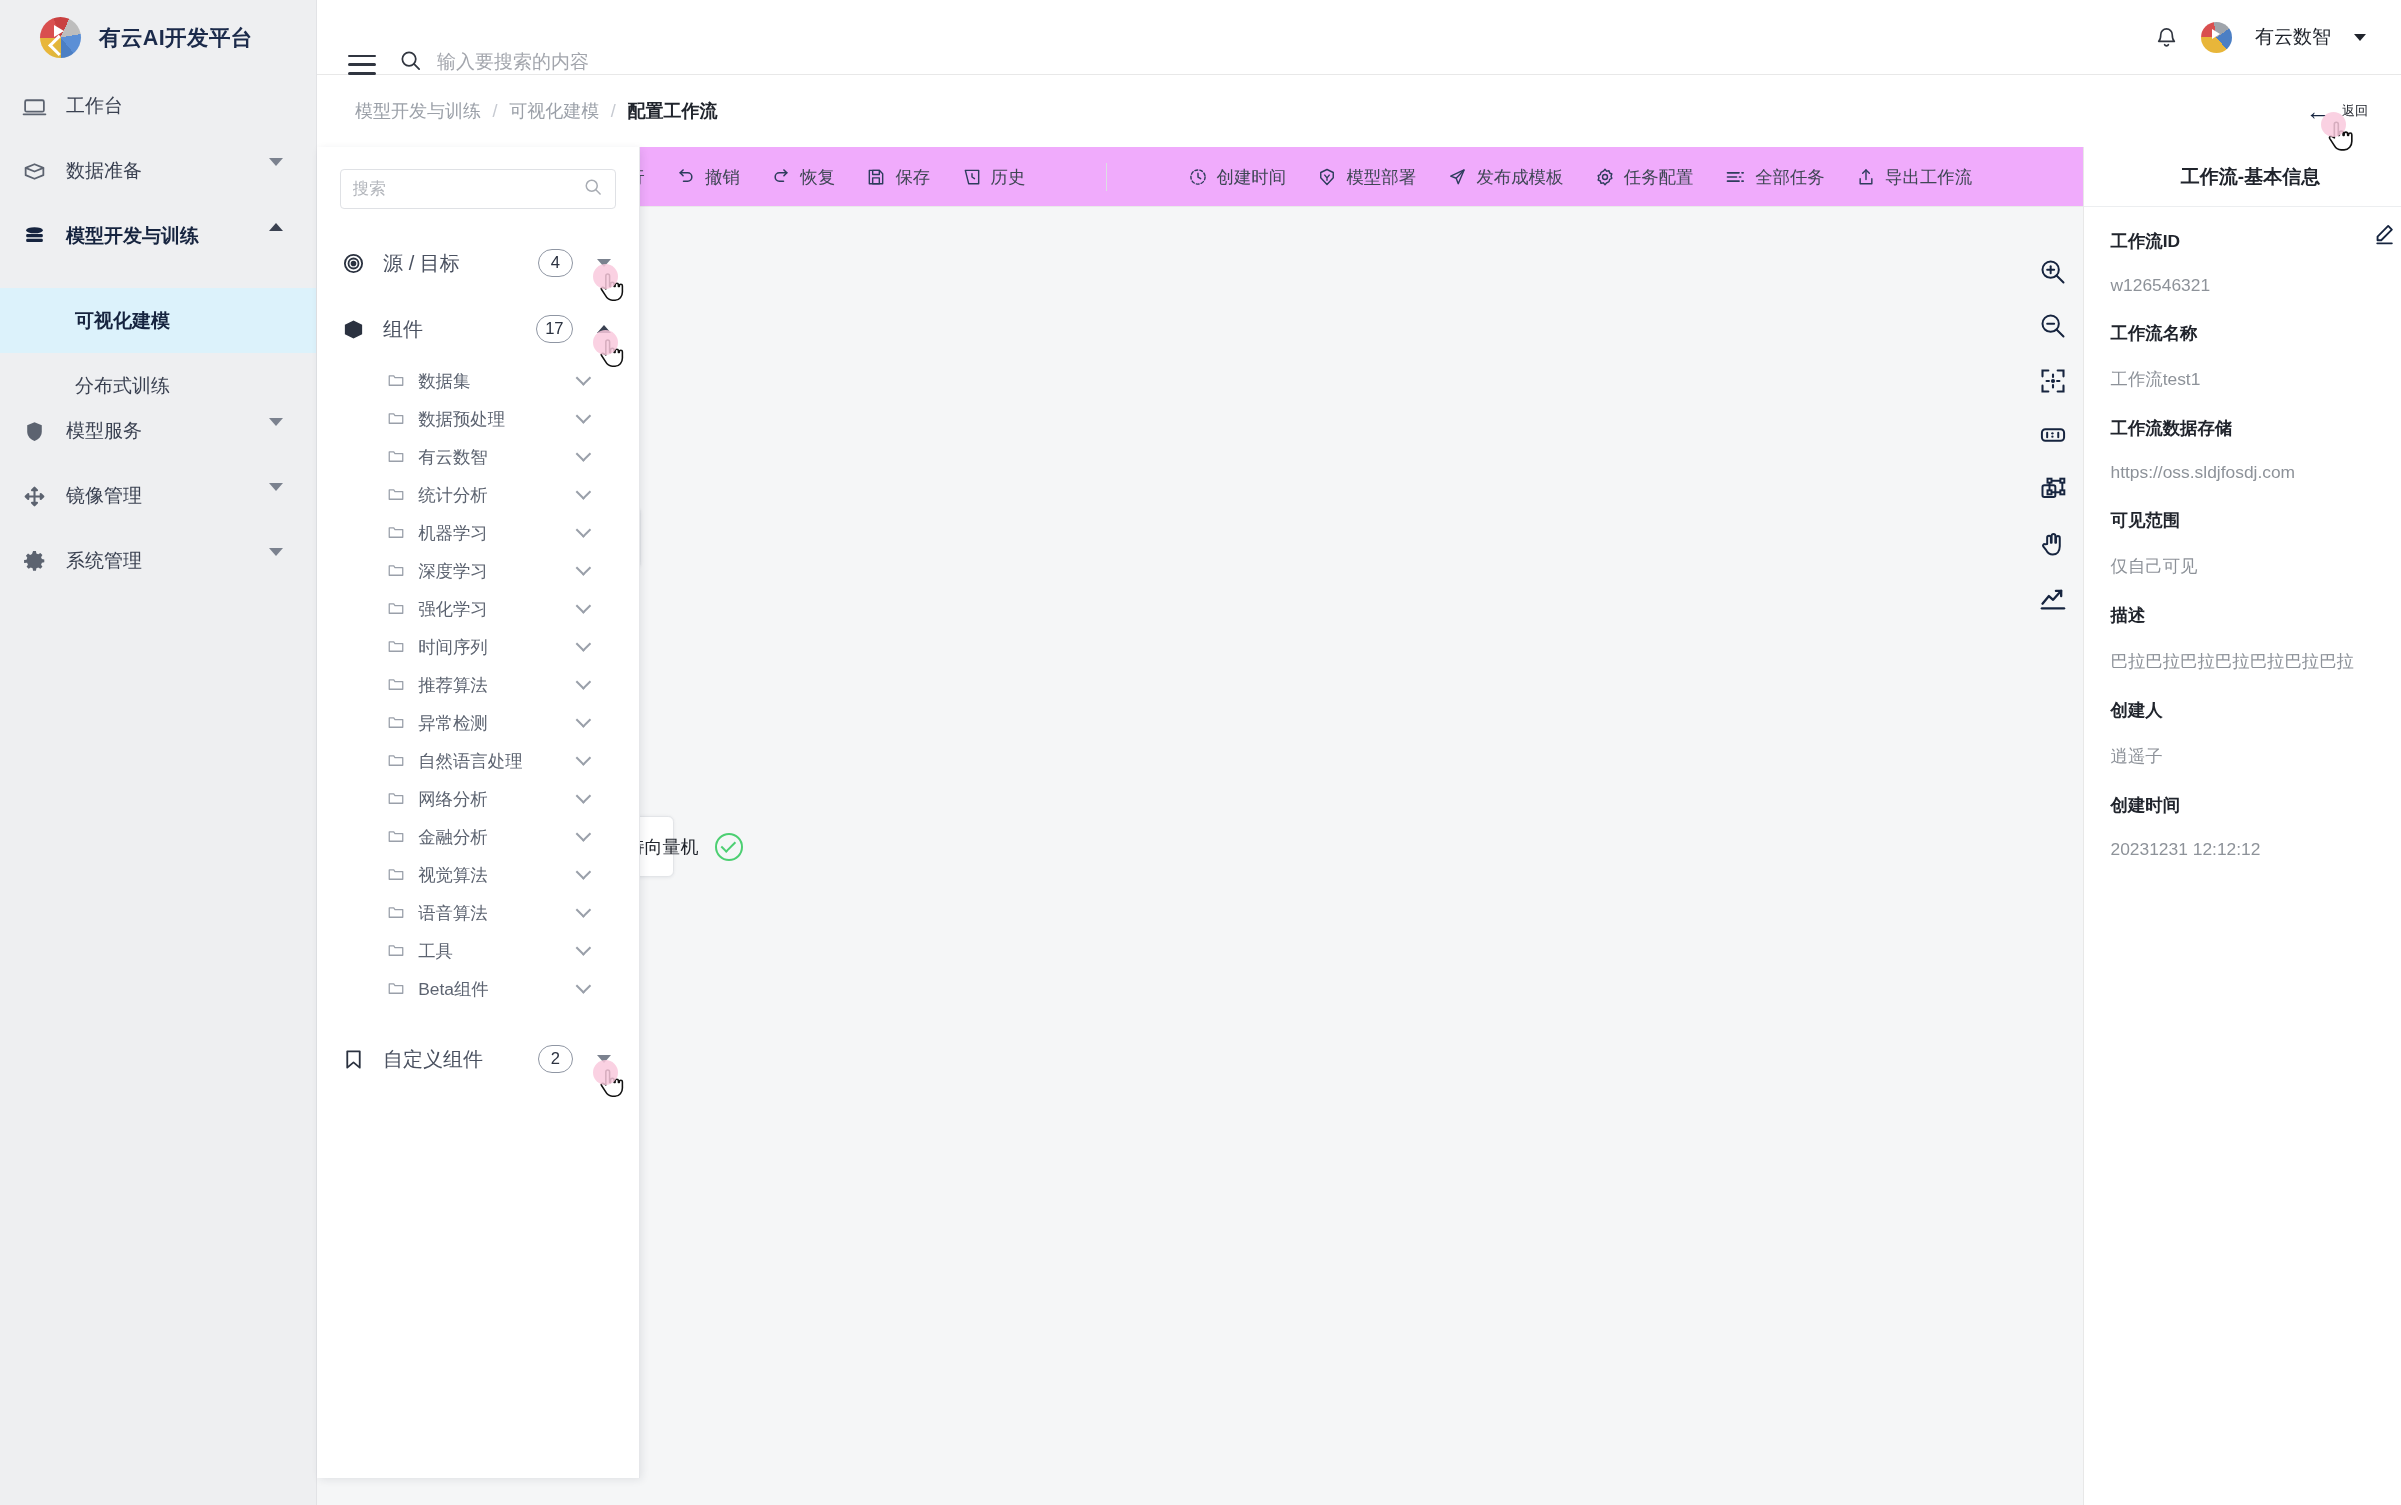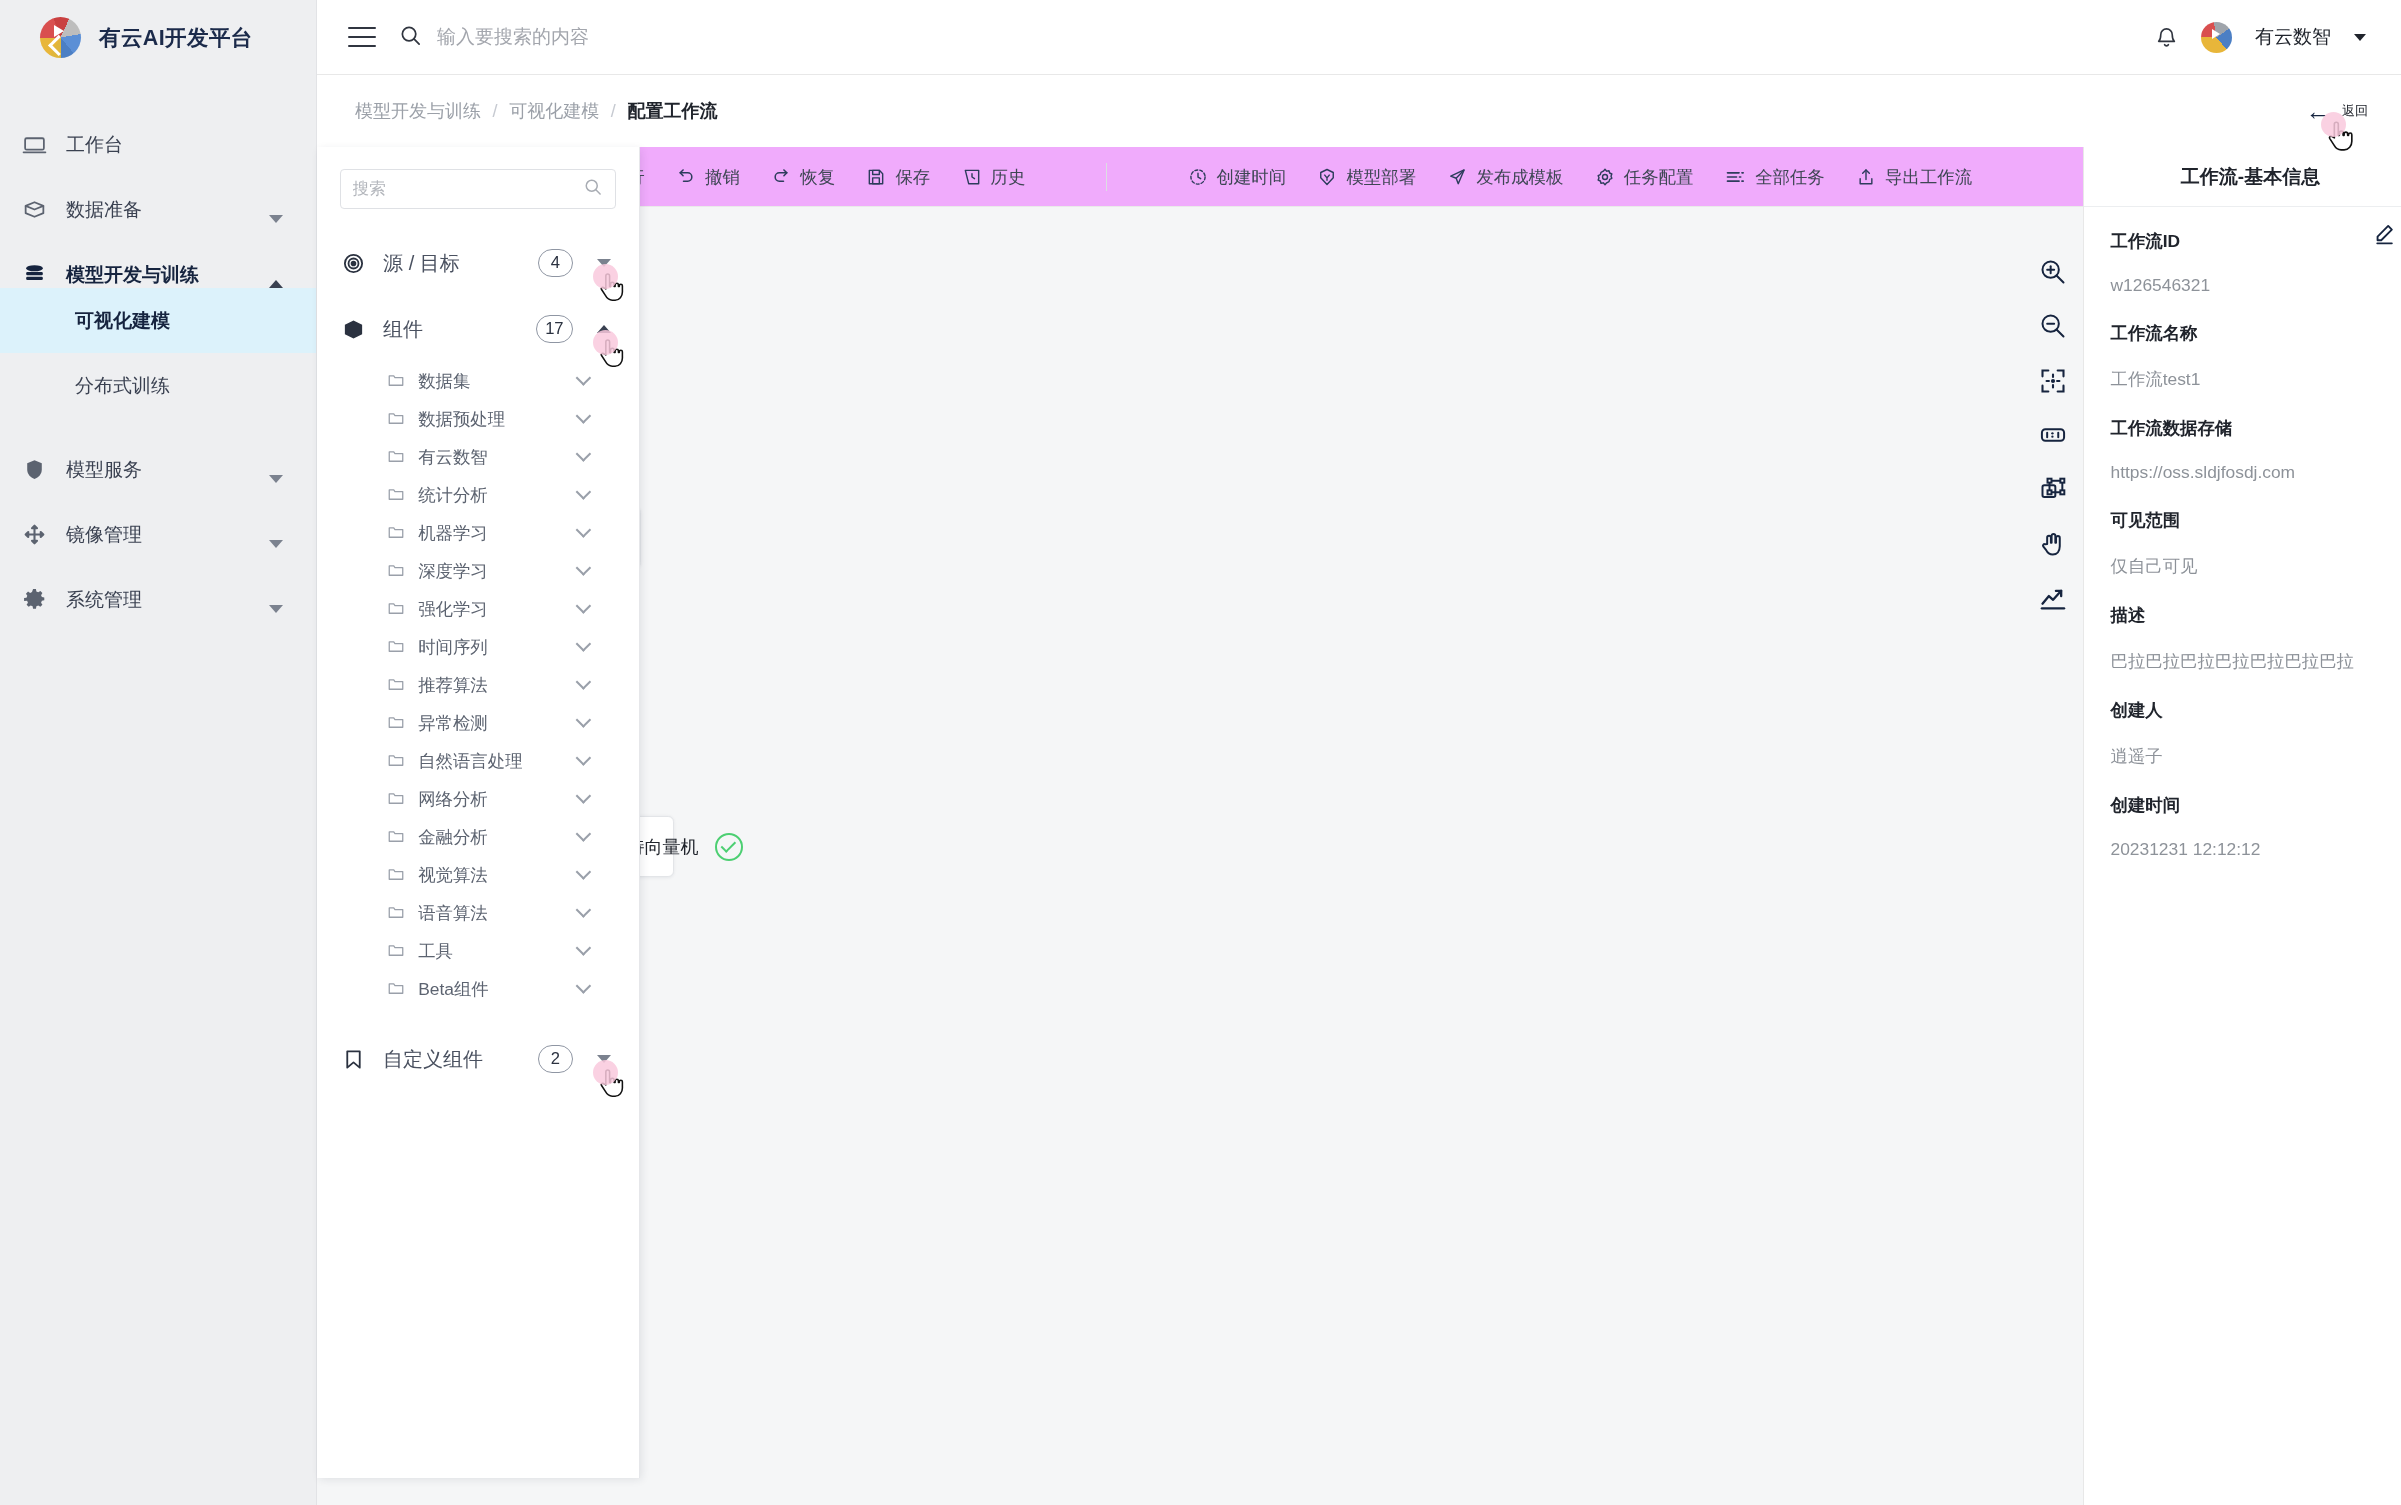--- a/index.html
+++ b/index.html
@@ -44,21 +44,21 @@
   }
   .logo-ball::after {
     content: ""; position: absolute; left: 10.8px; top: 21.5px;
     width: 12.4px; height: 12.4px;
     border-left: 3.3px solid #fff; border-bottom: 3.3px solid #fff;
     transform: rotate(45deg);
   }
   .brand-name { font-size: 21.5px; color: #1b2a4a; font-weight: 700; letter-spacing: 0.4px; }
 
   .topbar-main {
-    flex: 1; height: 75px; display: flex; align-items: center; gap: 23px;
+    flex: 1; height: 75px; display: flex; align-items: flex-end; gap: 23px;
     padding-left: 31px;
   }
   .icon-btn { cursor: pointer; display: flex; align-items: center; justify-content: center; }
   .hamburger { width: 28px; height: 20px; display: flex; flex-direction: column; justify-content: space-between; }
   .hamburger i { display: block; height: 2.1px; background: #303540; border-radius: 1.7px; }
   .search-wrap { display: flex; align-items: center; gap: 15px; }
   .search-input {
     border: none; outline: none; background: transparent;
     font-size: 19px; color: #303540; width: 464px;
     font-family: inherit;
@@ -84,21 +84,21 @@
   .user-name { font-size: 19px; color: #20242c; }
   .chev-sm { width: 0; height: 0; border-left: 6.6px solid transparent; border-right: 6.6px solid transparent; border-top: 7.5px solid #20242c; }
 
   
   .sidebar {
     position: absolute; left: 0; top: 75px; width: 317px; height: 1431px;
     background: #eeeff1; border-right: 0.8px solid #e2e3e6;
     padding-top: 18px;
   }
   .nav-item {
-    height: 65px; display: flex; align-items: flex-end;
+    height: 65px; display: flex; align-items: flex-start;
     padding: 0 33px 0 21.5px; gap: 18px; cursor: pointer;
     font-size: 19px; color: #3a4151;
   }
   .nav-item .nav-label { flex: 1; }
   .nav-item.active-parent { color: #16243f; font-weight: 700; }
   .nav-sub {
     height: 65px; display: flex; align-items: center;
     padding-left: 75px; font-size: 19px; color: #3a4151; cursor: pointer;
   }
   .nav-sub.selected { background: #dcf2fb; color: #16243f; font-weight: 700; }

